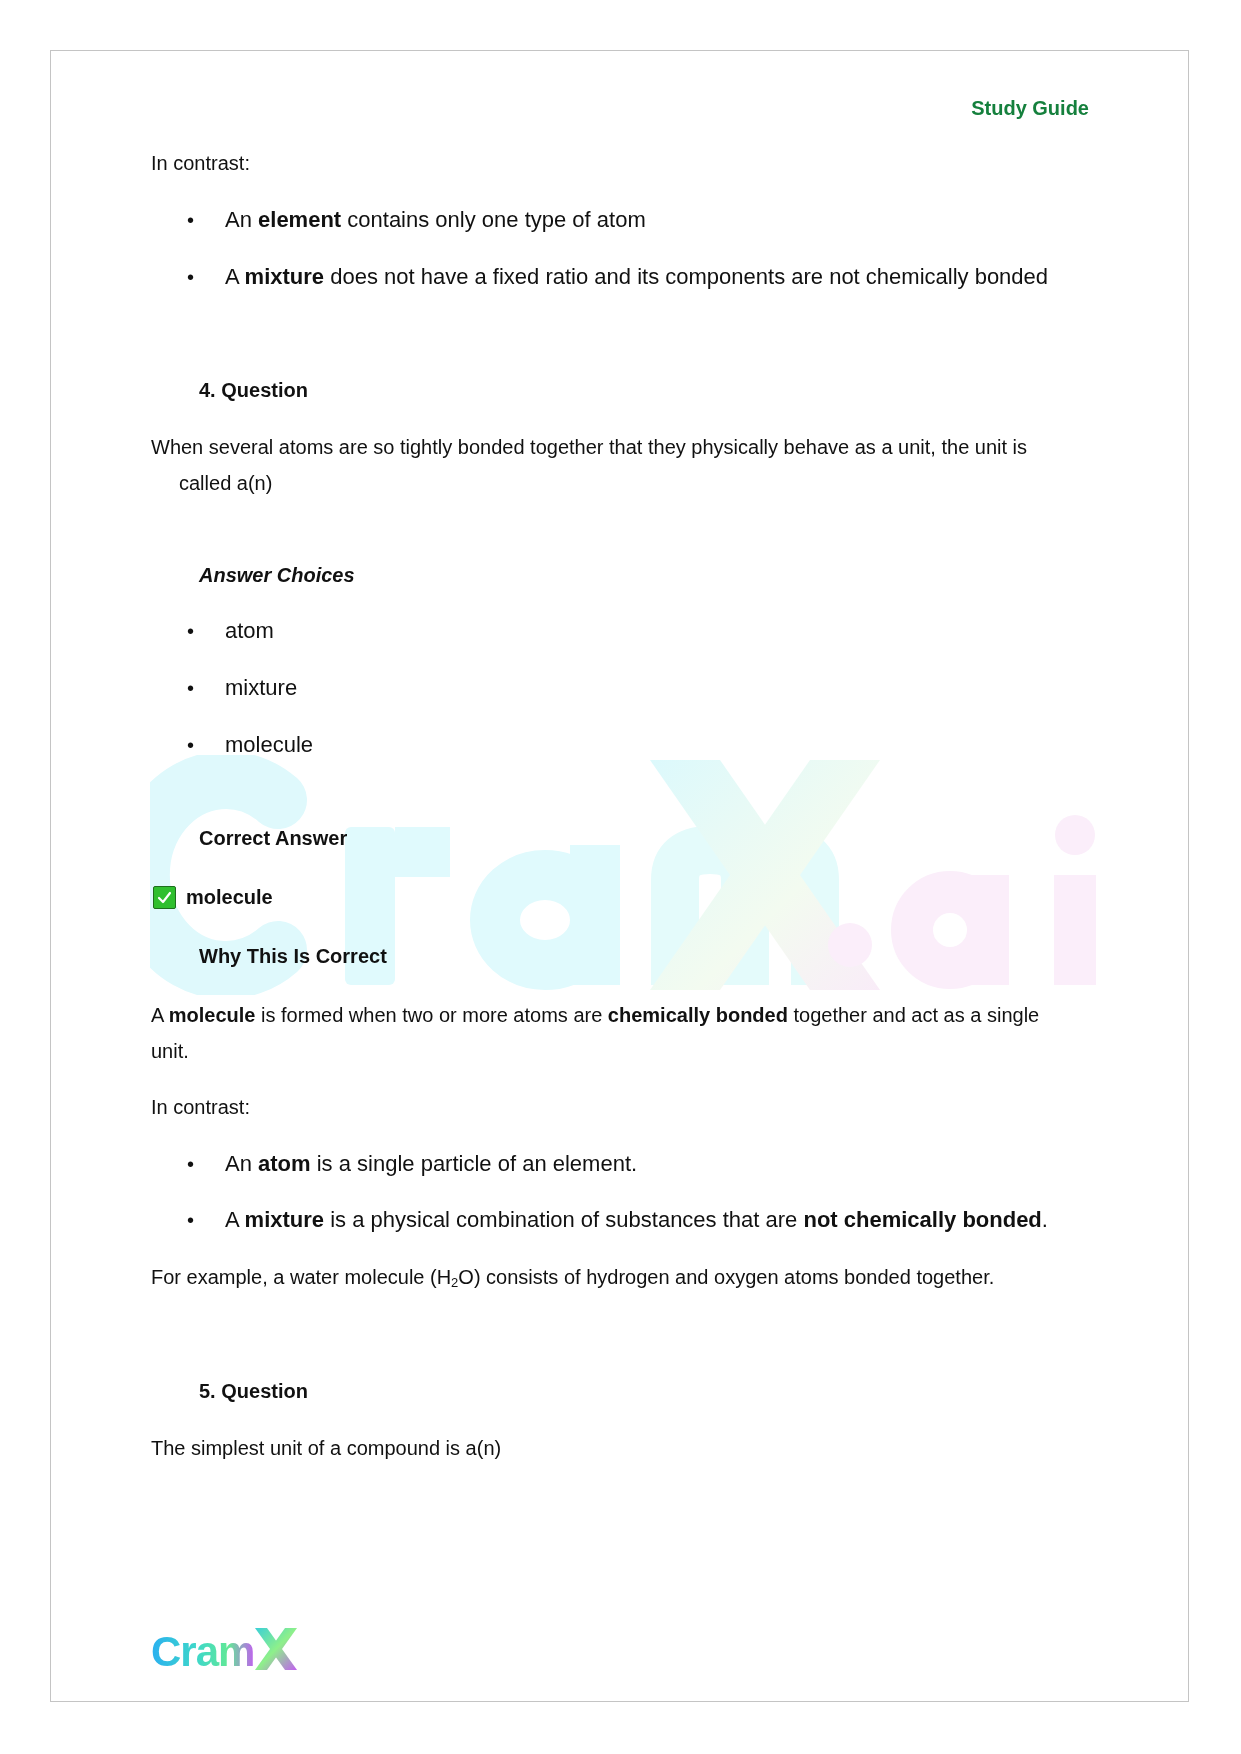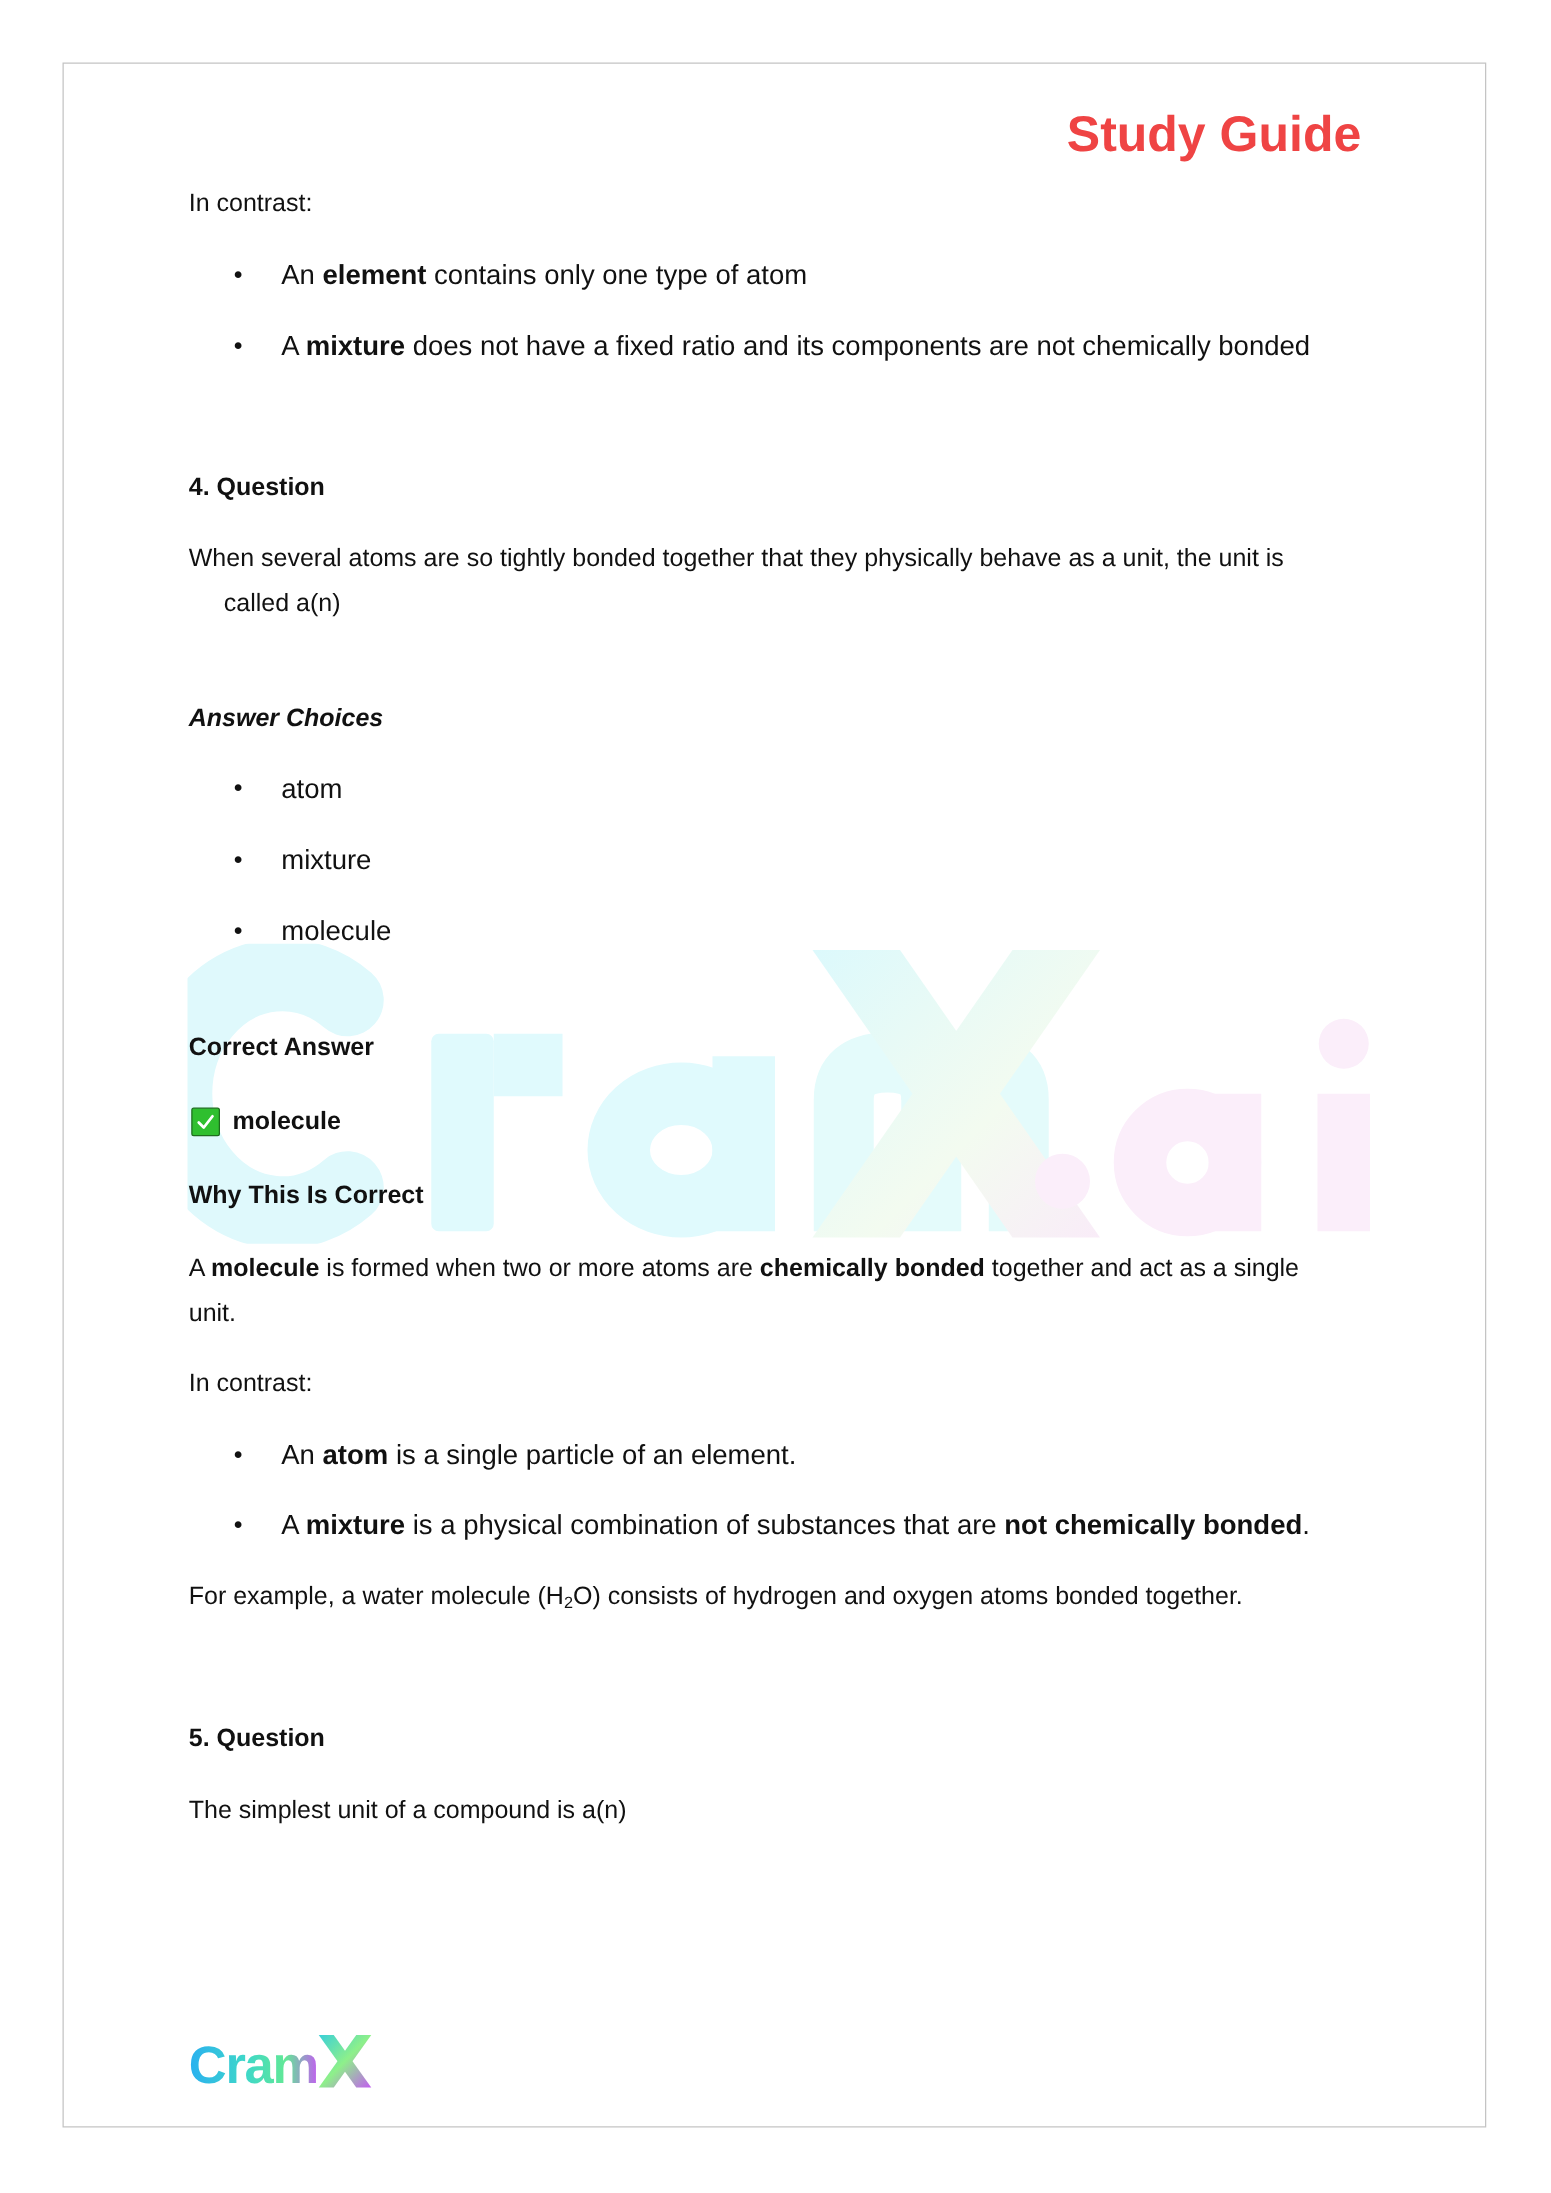--- a/index.html
+++ b/index.html
@@ -1,23 +1,23 @@
 <!DOCTYPE html>
 <html><head>
 <meta charset="utf-8">
 <style>
   html, body { margin: 0; padding: 0; background: #ffffff; }
   body { width: 1241px; height: 1754px; position: relative; overflow: hidden;
          font-family: "Liberation Sans", sans-serif; color: #111111; }
   .page { position: absolute; left: 50px; top: 50px; width: 1139px; height: 1652px;
           border: 1px solid #c4c4c4; box-sizing: border-box; background: #fff; }
-  .title { position: absolute; right: 152px; top: 88px; font-size: 40px; font-weight: bold;
-           color: #ef4444; line-height: 40px; }
+  .title { position: absolute; right: 152px; top: 88px; font-size: 20px; font-weight: bold;
+           color: #15803d; line-height: 40px; }
   .t { position: absolute; left: 151px; font-size: 20px; line-height: 36px; white-space: nowrap; }
-  .h { font-weight: bold; }
+  .h { font-weight: bold; margin-left: 48px; }
   .bullet { position: absolute; left: 187px; font-size: 20px; line-height: 36px; }
   .btext { position: absolute; left: 225px; font-size: 22px; line-height: 36px; white-space: nowrap; }
   b { font-weight: bold; }
   .check { position: absolute; left: 153px; top: 886px; width: 23px; height: 23px; box-sizing: border-box;
            background: #2fbf2f; border: 1.5px solid #1d6e1d; border-radius: 2px; }
   .check svg { position: absolute; left: 2px; top: 2px; }
   .ans { position: absolute; left: 186px; font-size: 20px; font-weight: bold; line-height: 36px; }
   .watermark { position: absolute; left: 150px; top: 755px; width: 950px; height: 240px; pointer-events: none; }
   .logo { position: absolute; left: 151px; top: 1622px; }
   .content { position: relative; z-index: 2; }

